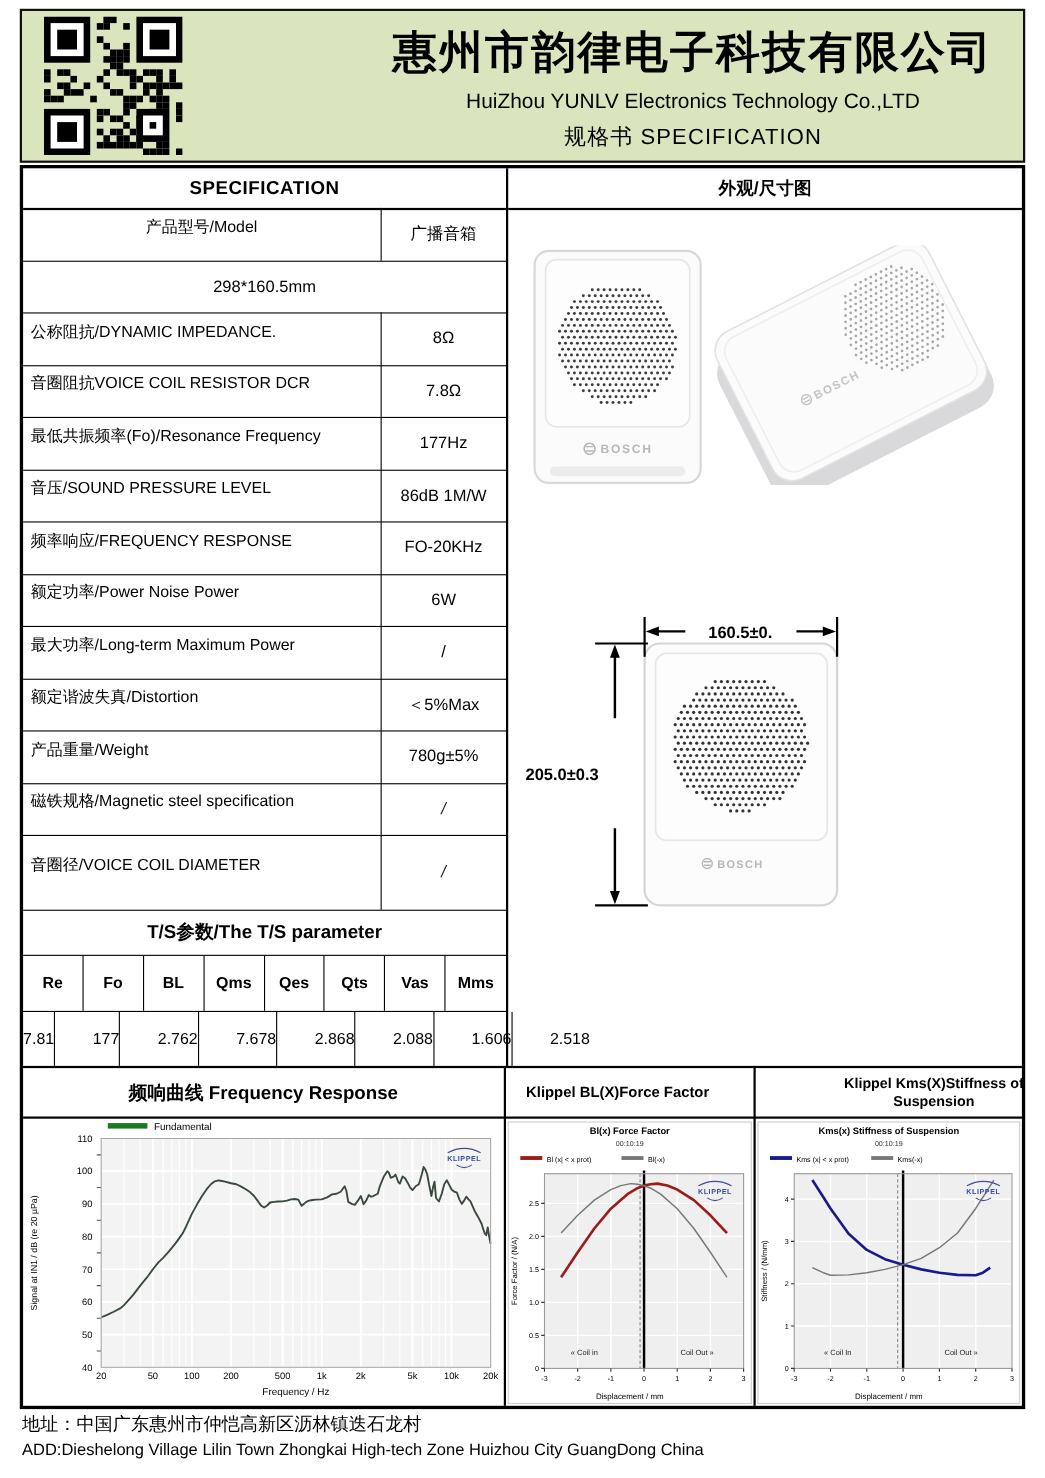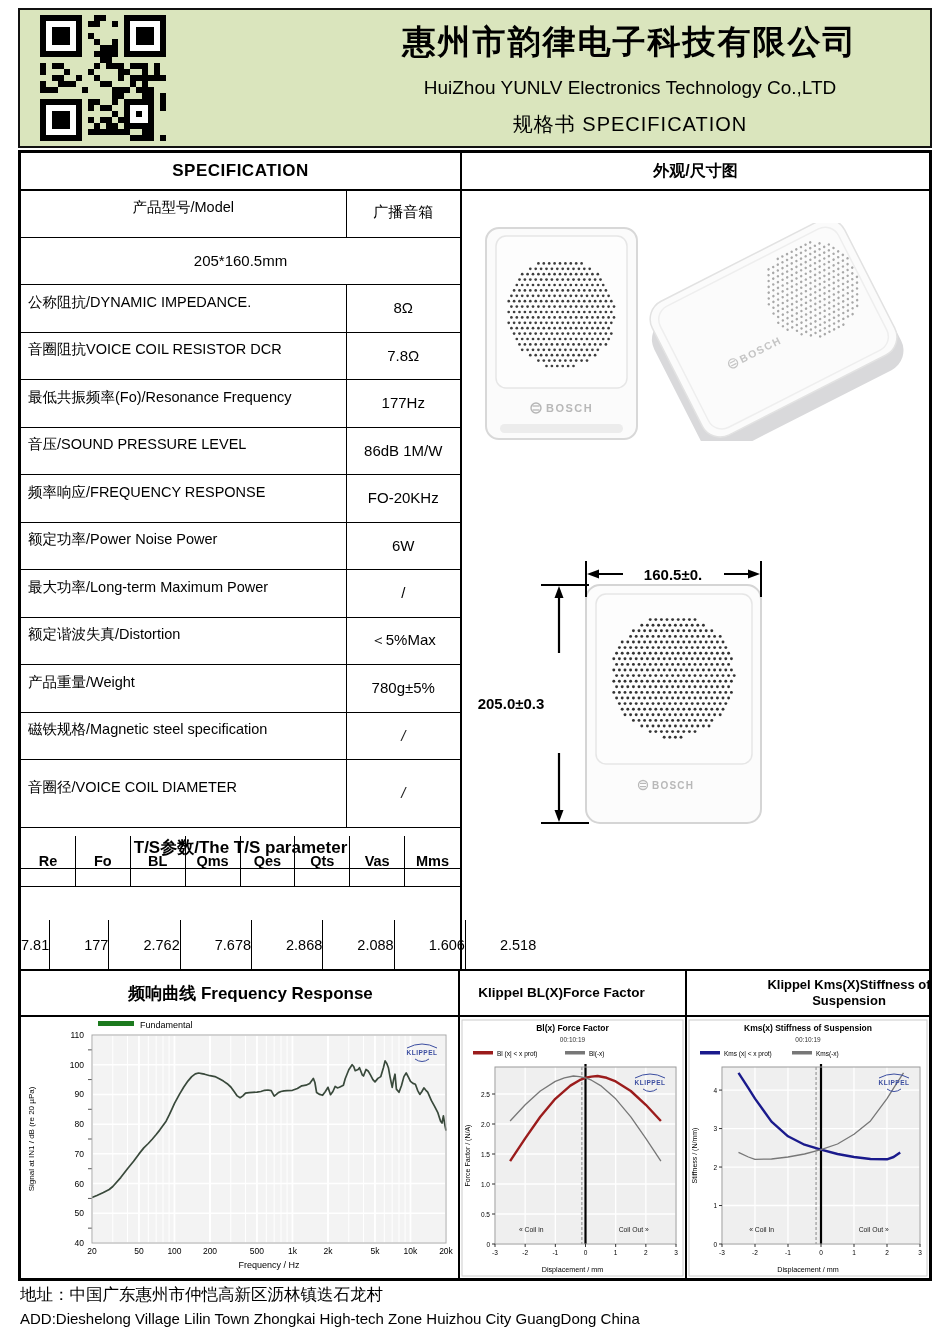--- a/index.html
+++ b/index.html
@@ -9,21 +9,21 @@
   #hdr{position:absolute;left:18px;top:8px;width:914px;height:140px;
        background:#dae5bd;border:2px solid #111;box-sizing:border-box;}
   #qr{position:absolute;left:20px;top:5px;}
   #logo{position:absolute;left:178px;top:6px;width:130px;height:130px;text-align:center;}
   #logo .mark{display:block;margin:2px auto 0;}
   #logo .word{display:block;font-weight:bold;font-size:23px;letter-spacing:3px;color:#179a4b;
               font-family:"Liberation Sans",sans-serif;margin-top:2px;}
   #hdr-text{position:absolute;left:320px;top:0;width:580px;height:136px;
             display:flex;flex-direction:column;justify-content:space-between;
             align-items:center;padding:10px 0 8px;box-sizing:border-box;}
-  .co-cn{font-family:"Liberation Serif",serif;font-size:33px;font-weight:600;letter-spacing:2px;}
+  .co-cn{font-family:"Liberation Serif",serif;font-size:40px;font-weight:600;letter-spacing:2px;}
   .co-en{font-size:19px;font-weight:500;}
   .doc-t{font-size:20px;font-weight:500;letter-spacing:1px;}
   
   #main{position:absolute;left:18px;top:150px;width:914px;height:1131px;
         border:3px solid #000;box-sizing:border-box;}
   #main .abs{position:absolute;}
   .sec-h{display:flex;align-items:center;justify-content:center;font-weight:bold;}
   #secL{left:0;top:0;width:439px;height:36px;border-bottom:2px solid #000;font-size:17px;letter-spacing:.5px;}
   #secR{left:441px;top:0;width:467px;height:36px;border-bottom:2px solid #000;font-size:16px;}
   #vdiv{left:439px;top:0;width:2px;height:816px;background:#000;}
@@ -32,28 +32,28 @@
              padding:0 4px 11px 7px;font-size:14.5px;line-height:1.15;box-sizing:border-box;}
   .srow .lbl.center{justify-content:center;padding-left:4px;}
   .srow .val{flex:1;display:flex;align-items:center;justify-content:center;font-size:15px;}
   .srow .val.slash{font-style:italic;color:#222;}
   #tsTitle{left:0;top:675px;width:439px;height:39.5px;border-bottom:1.5px solid #000;
            display:flex;align-items:center;justify-content:center;font-weight:bold;font-size:17px;}
   .tsrow{left:0;width:439px;display:flex;}
   .tsrow .c{width:54.875px;display:flex;align-items:center;justify-content:center;
             border-right:1.5px solid #000;box-sizing:border-box;font-size:14.5px;}
   .tsrow .c:last-child{border-right:none;}
-  #tsHead{top:683px;height:49.5px;border-bottom:1.5px solid #000;font-weight:bold;}
+  #tsHead{top:716px;height:49.5px;border-bottom:1.5px solid #000;font-weight:bold;}
   #tsVals{top:767px;height:49px;gap:34px;}
   #chTop{left:0;top:816px;width:908px;height:2px;background:#000;}
   #chDiv1{left:437px;top:816px;width:2px;height:309px;background:#000;}
   #chDiv2{left:664px;top:816px;width:2px;height:309px;background:#000;}
   #chHL{left:0;top:862px;width:908px;height:2px;background:#000;}
   .ch-h{top:818px;height:44px;display:flex;align-items:center;justify-content:center;
-        text-align:center;font-weight:bold;padding-left:11px;}
+        text-align:center;font-weight:bold;}
   #frH{left:0;width:437px;font-size:17px;}
   #blH{left:428px;width:225px;font-size:13.5px;padding:16px 14px;box-sizing:border-box;line-height:1.25;}
   #kmsH{left:700px;width:256px;font-size:13px;padding:16px 10px;box-sizing:border-box;line-height:1.25;}
   svg text{font-family:"Liberation Sans",sans-serif;}
   
   #foot{position:absolute;left:20px;top:1284px;width:910px;}
   #foot .cn{font-size:16.5px;margin-bottom:4px;}
   #foot .en{font-size:15px;}
 </style>
 </head>
@@ -193,21 +193,21 @@
   <div id="main">
     <div id="secL" class="abs sec-h">SPECIFICATION</div>
     <div id="secR" class="abs sec-h">外观/尺寸图</div>
     <div id="vdiv" class="abs"></div>
 
     <div class="abs srow" style="top:36px">
         <div class="lbl center">产品型号/Model</div>
         <div class="val">广播音箱</div>
       </div>
     <div class="abs srow" style="top:83.5px">
-        <div class="val">205*160.5mm</div>
+        <div class="val">298*160.5mm</div>
       </div>
     <div class="abs srow" style="top:131px">
         <div class="lbl">公称阻抗/DYNAMIC IMPEDANCE.</div>
         <div class="val">8Ω</div>
       </div>
     <div class="abs srow" style="top:178.5px">
         <div class="lbl">音圈阻抗VOICE COIL RESISTOR DCR</div>
         <div class="val">7.8Ω</div>
       </div>
     <div class="abs srow" style="top:226px">

